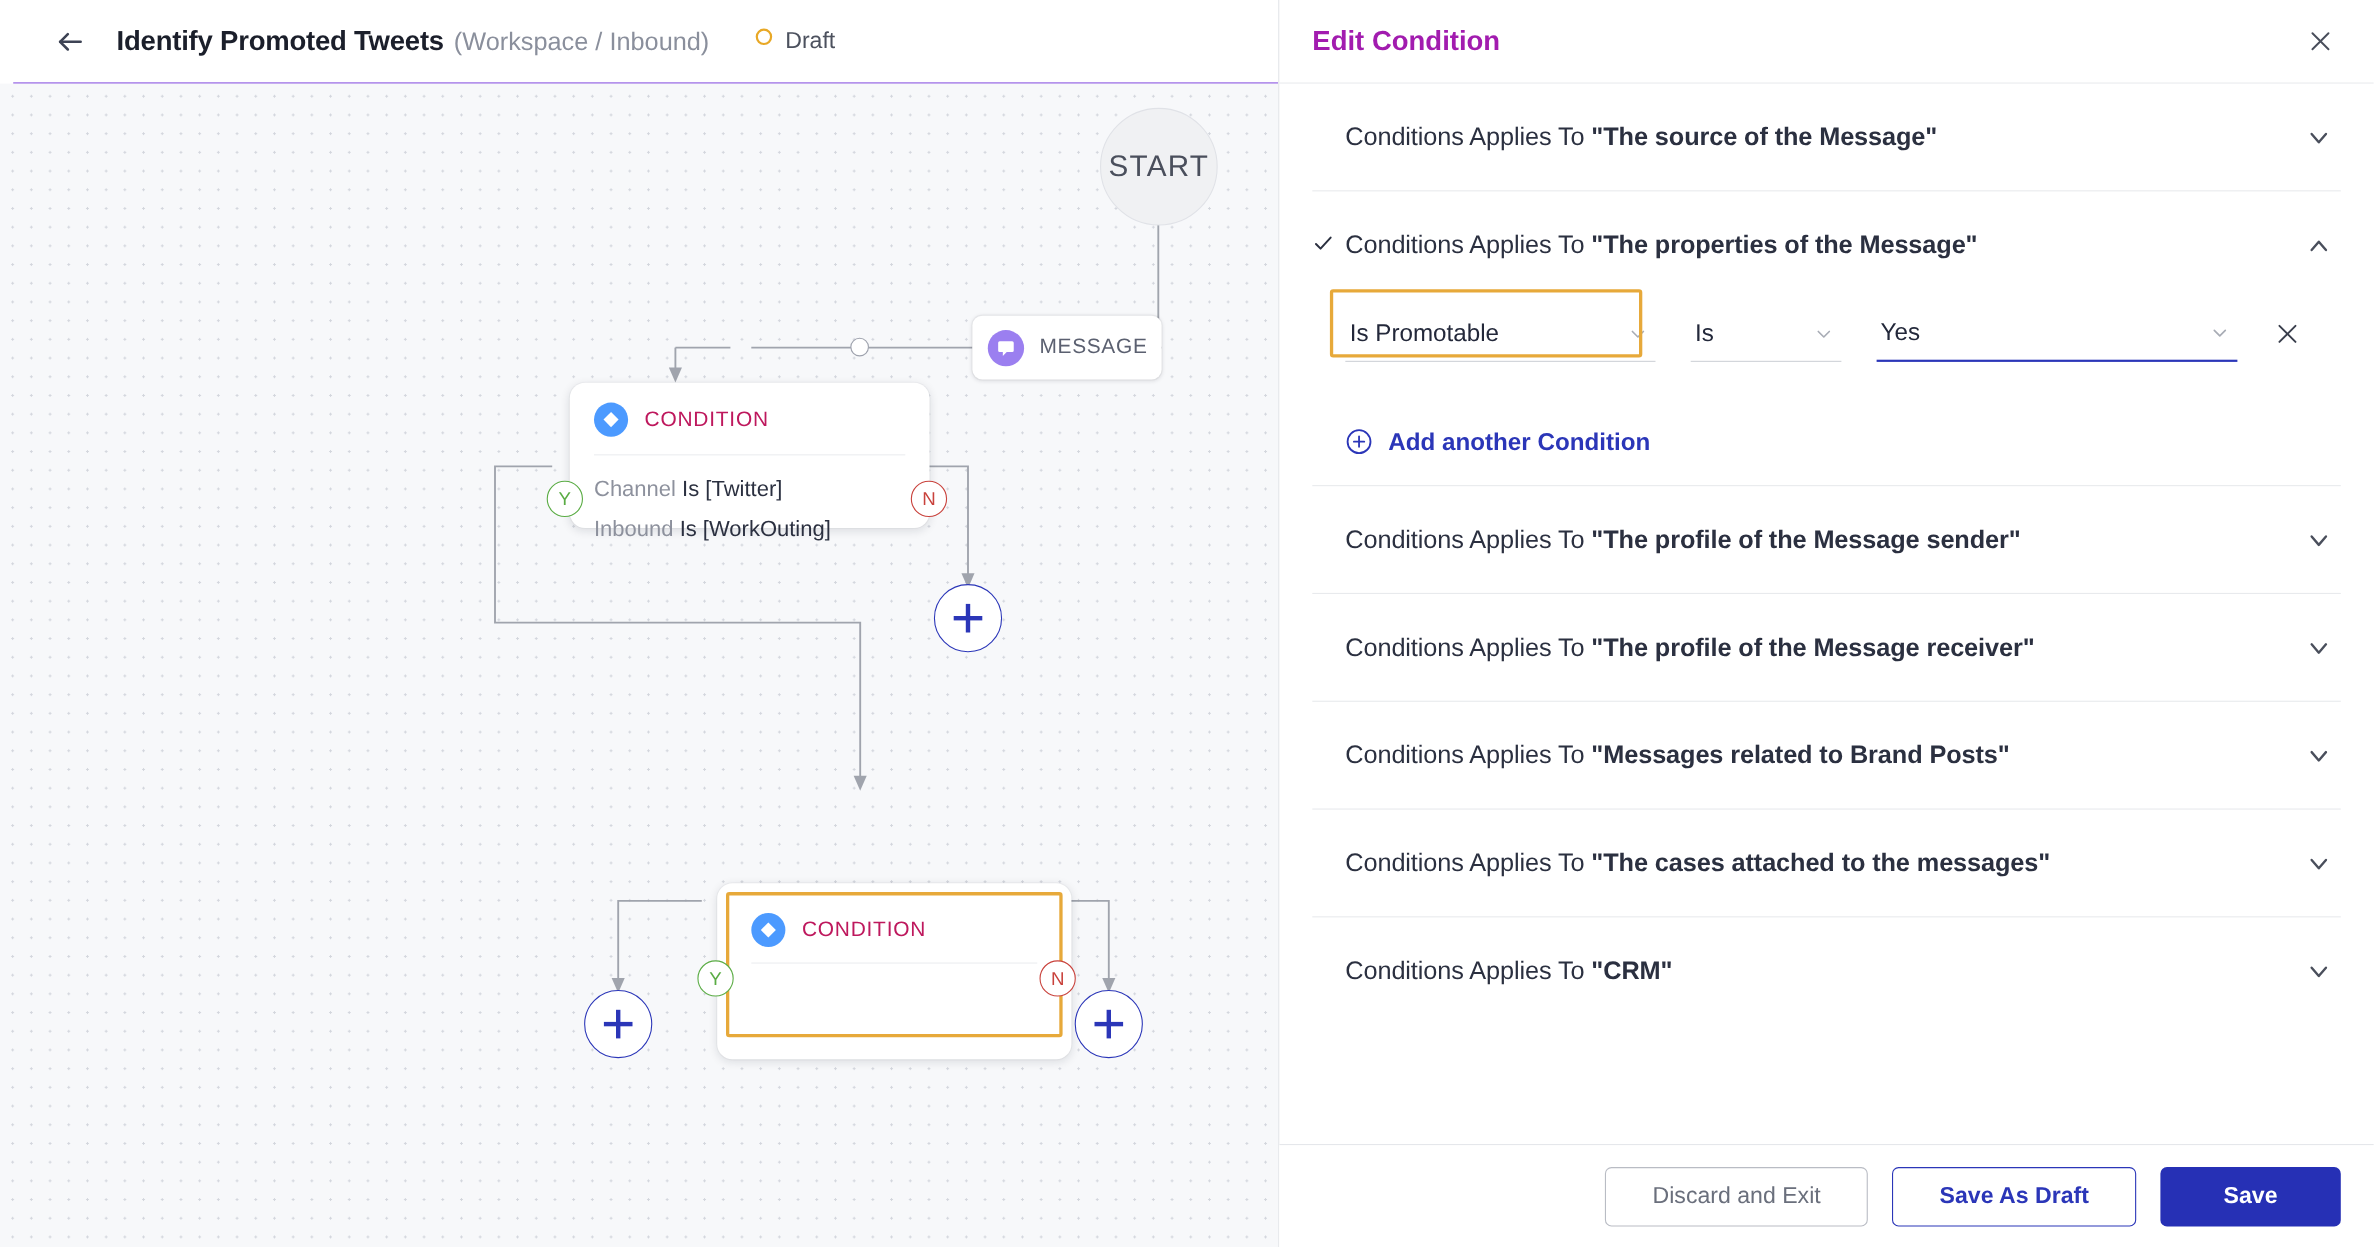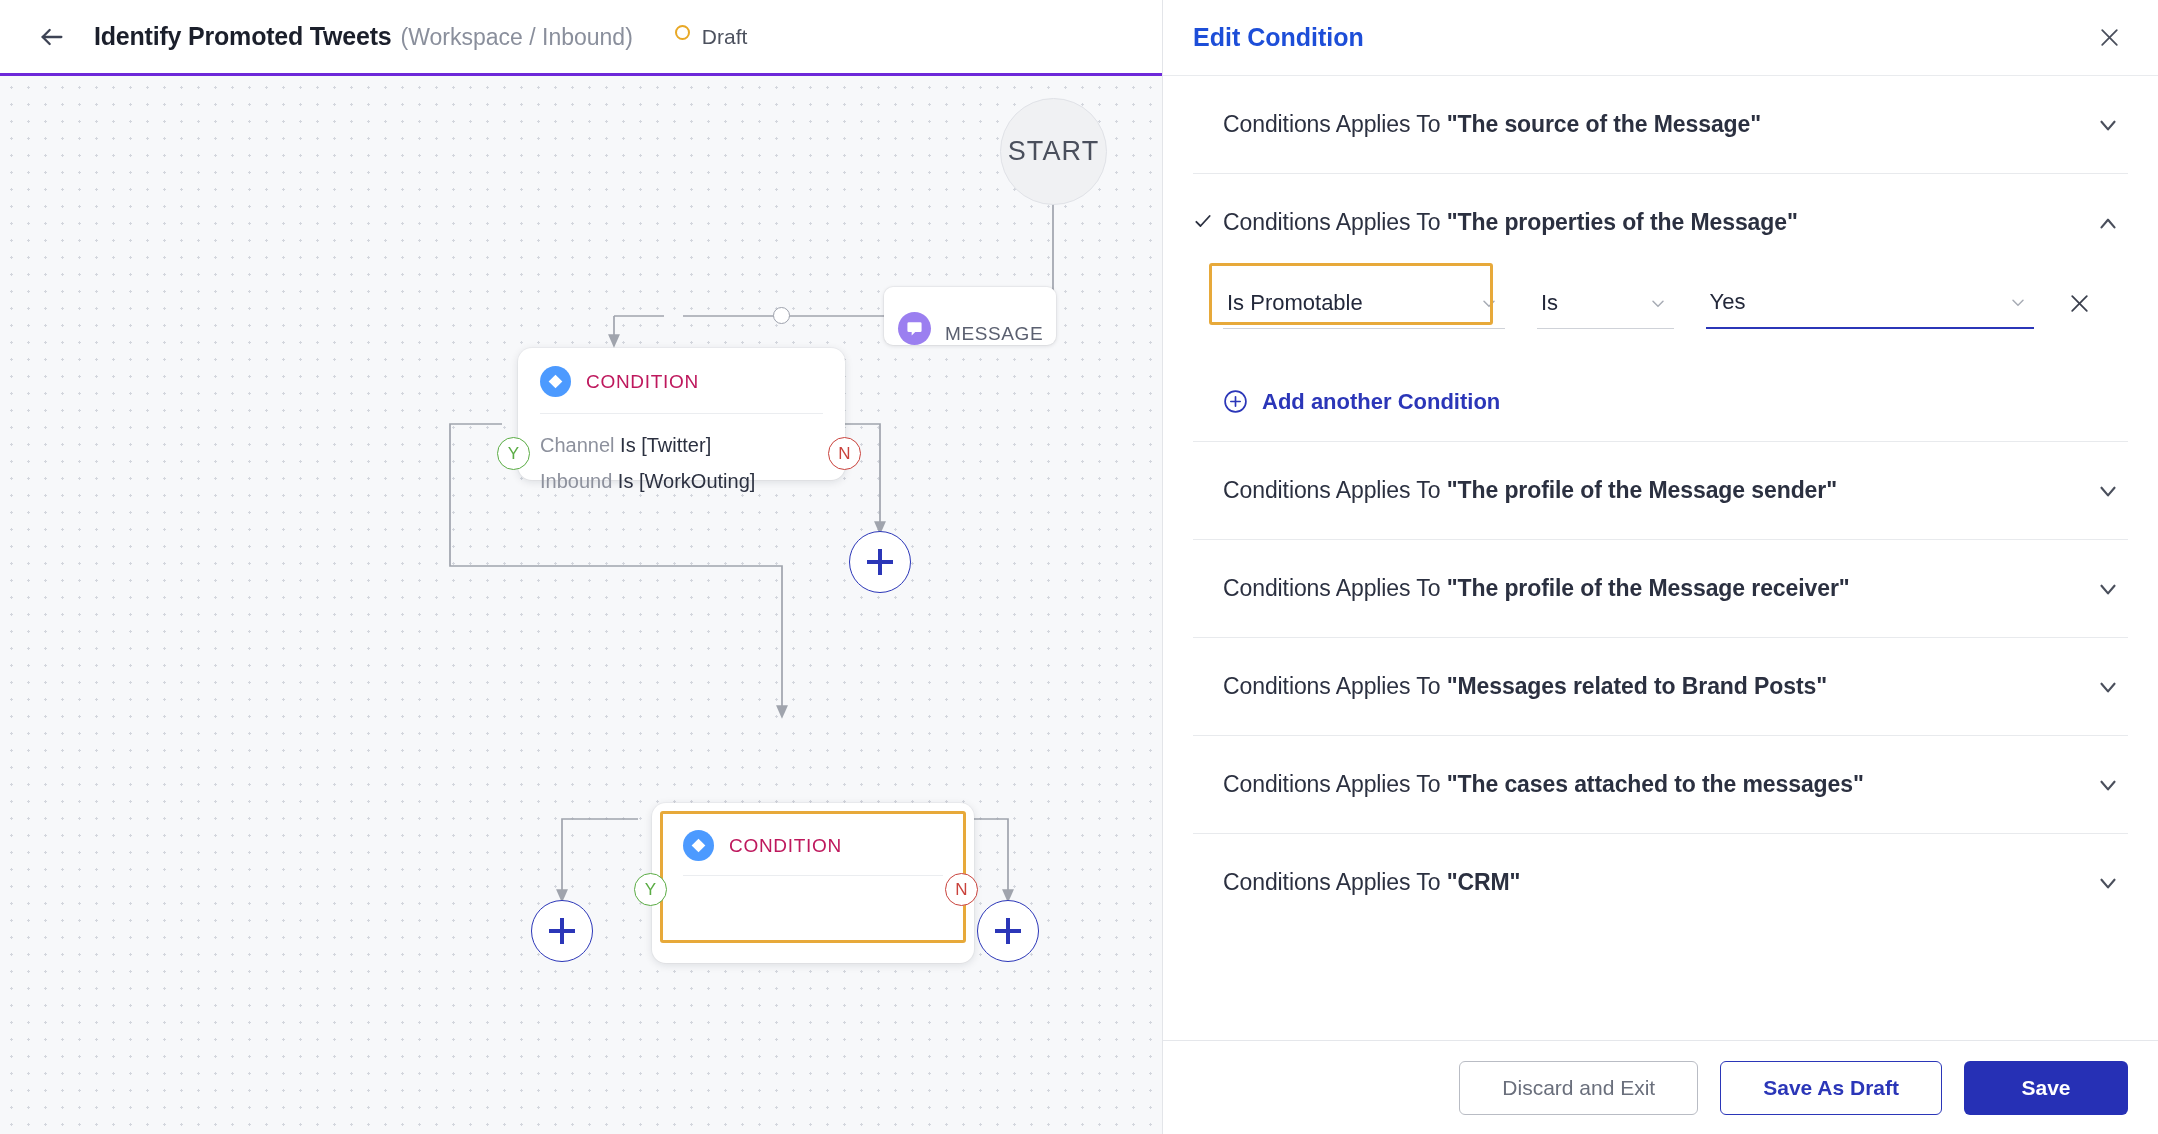--- a/index.html
+++ b/index.html
@@ -16,21 +16,22 @@
     position: relative;
     width: 1162px; height: 1134px;
     display: flex; flex-direction: column;
     background: #ffffff;
   }
   .topbar {
     height: 76px; flex: 0 0 76px;
     display: flex; align-items: center;
     padding-left: 32px;
     background: #fff;
-    border-bottom: 3px solid #6d28d9;
+    border-bottom: 1px solid #6d28d9;
+    margin-left: 12px;
   }
   .back-btn {
     width: 40px; height: 40px;
     display: flex; align-items: center; justify-content: center;
     cursor: pointer; color: #3d4354;
     margin-right: 22px;
   }
   .title-wrap { display: flex; align-items: baseline; }
   .wf-title {
     font-size: 25px; font-weight: bold; color: #1b1f2b; letter-spacing: -0.2px;
@@ -65,21 +66,21 @@
     background: #f0f1f3; border: 1px solid #e0e2e7;
     display: flex; align-items: center; justify-content: center;
     font-size: 27px; letter-spacing: 1.1px; color: #4a4f5c;
   }
 
   .message-node {
     left: 884px; top: 211px;
     width: 172px; height: 58px;
     background: #fff; border-radius: 9px;
     box-shadow: 0 1px 4px rgba(20,25,40,.13), 0 0 0 1px rgba(20,25,40,.035);
-    display: flex; align-items: flex-end; padding-left: 14px;
+    display: flex; align-items: center; padding-left: 14px;
   }
   .msg-icon {
     width: 33px; height: 33px; border-radius: 50%;
     background: #9b7ff0; margin-right: 14px;
     display: flex; align-items: center; justify-content: center;
   }
   .msg-label { font-size: 19px; color: #5b6070; letter-spacing: .6px; }
 
   .cond-card {
     background: #fff; border-radius: 14px;
@@ -140,21 +141,21 @@
     border-left: 1px solid #e3e5e9;
     display: flex; flex-direction: column;
     position: relative;
   }
   .rp-header {
     height: 76px; flex: 0 0 76px;
     display: flex; align-items: center; justify-content: space-between;
     padding: 0 28px 0 30px;
     border-bottom: 1px solid #e9ebee;
   }
-  .rp-title { font-size: 25px; font-weight: bold; color: #1d4ed8; }
+  .rp-title { font-size: 25px; font-weight: bold; color: #a21caf; }
   .icon-btn {
     width: 42px; height: 42px; display: flex; align-items: center; justify-content: center;
     cursor: pointer; color: #4a4f5c;
   }
 
   .rp-body { flex: 1; overflow: hidden; position: relative; }
 
   .acc-item { padding: 0 30px; }
   .acc-head {
     display: flex; align-items: center;

